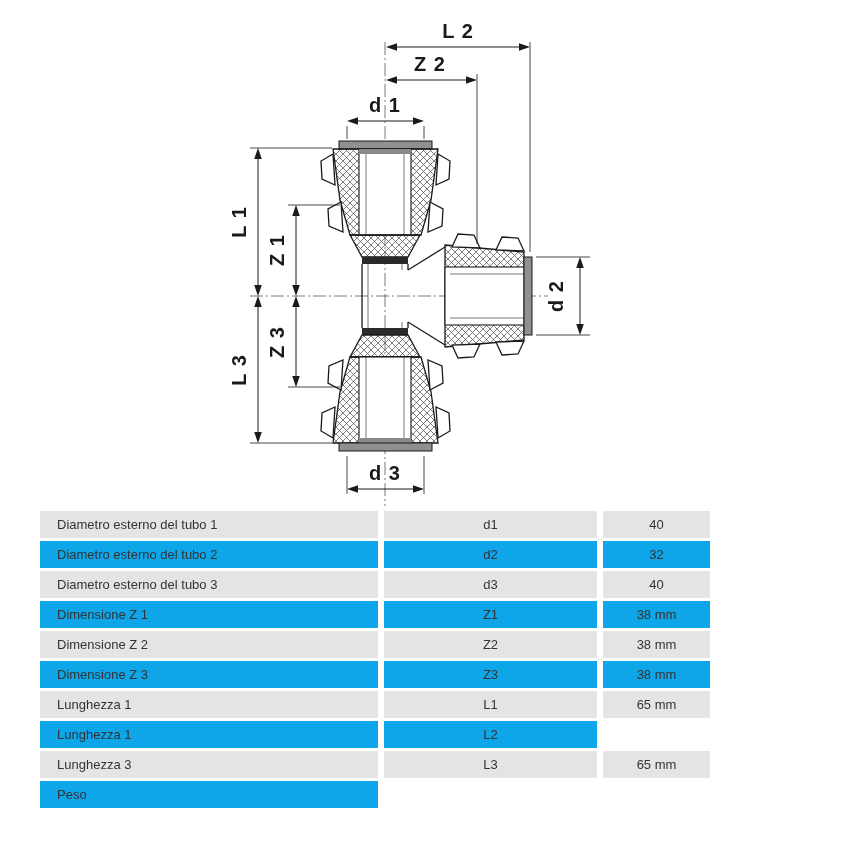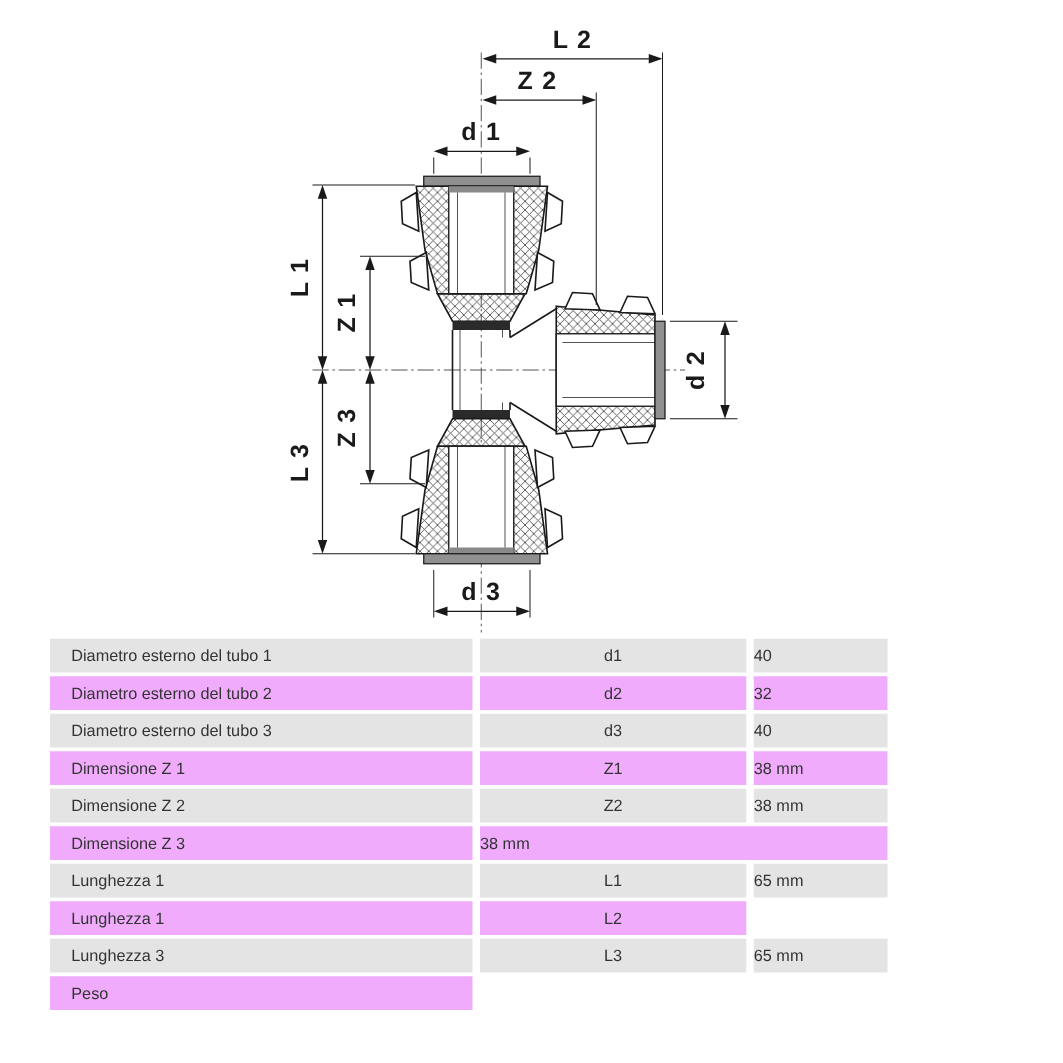--- a/index.html
+++ b/index.html
@@ -15,24 +15,24 @@
   }
   
   #spec-table{
     position:absolute;left:40px;top:511px;width:670px;
     display:flex;flex-direction:column;gap:3px;
     font-size:13px;color:#333333;
   }
   .trow{display:flex;gap:6px;height:27px;line-height:27px;}
   .trow .c1{width:338px;padding-left:17px;box-sizing:border-box;text-align:left;}
   .trow .c2{width:213px;text-align:center;}
-  .trow .c3{flex:1;text-align:left;}
+  .trow .c3{flex:1;text-align:center;}
   .trow .c23{flex:1;text-align:center;}
   .trow.odd  .c1,.trow.odd  .c2,.trow.odd  .c3,.trow.odd  .c23{background:#e4e4e4;}
-  .trow.even .c1,.trow.even .c2,.trow.even .c3,.trow.even .c23{background:#f0abfc;}
+  .trow.even .c1,.trow.even .c2,.trow.even .c3,.trow.even .c23{background:#0ea5e9;}
 </style>
 </head>
 <body>
 
 <div id="stage">
 
   <svg id="drawing" viewBox="0 0 850 510" xmlns="http://www.w3.org/2000/svg">
     <defs>
       <pattern id="xh" width="7" height="7" patternUnits="userSpaceOnUse">
         <path d="M0,0 L7,7 M7,0 L0,7" stroke="#4a4a4a" stroke-width="0.7" fill="none"></path>
@@ -197,20 +197,21 @@
     </div>
 
     <div class="trow odd">
       <div class="c1">Dimensione Z 2</div>
       <div class="c2">Z2</div>
       <div class="c3">38 mm</div>
     </div>
 
     <div class="trow even">
       <div class="c1">Dimensione Z 3</div>
+      <div class="c2">Z3</div>
       <div class="c3">38 mm</div>
     </div>
 
     <div class="trow odd">
       <div class="c1">Lunghezza 1</div>
       <div class="c2">L1</div>
       <div class="c3">65 mm</div>
     </div>
 
     <div class="trow even">

